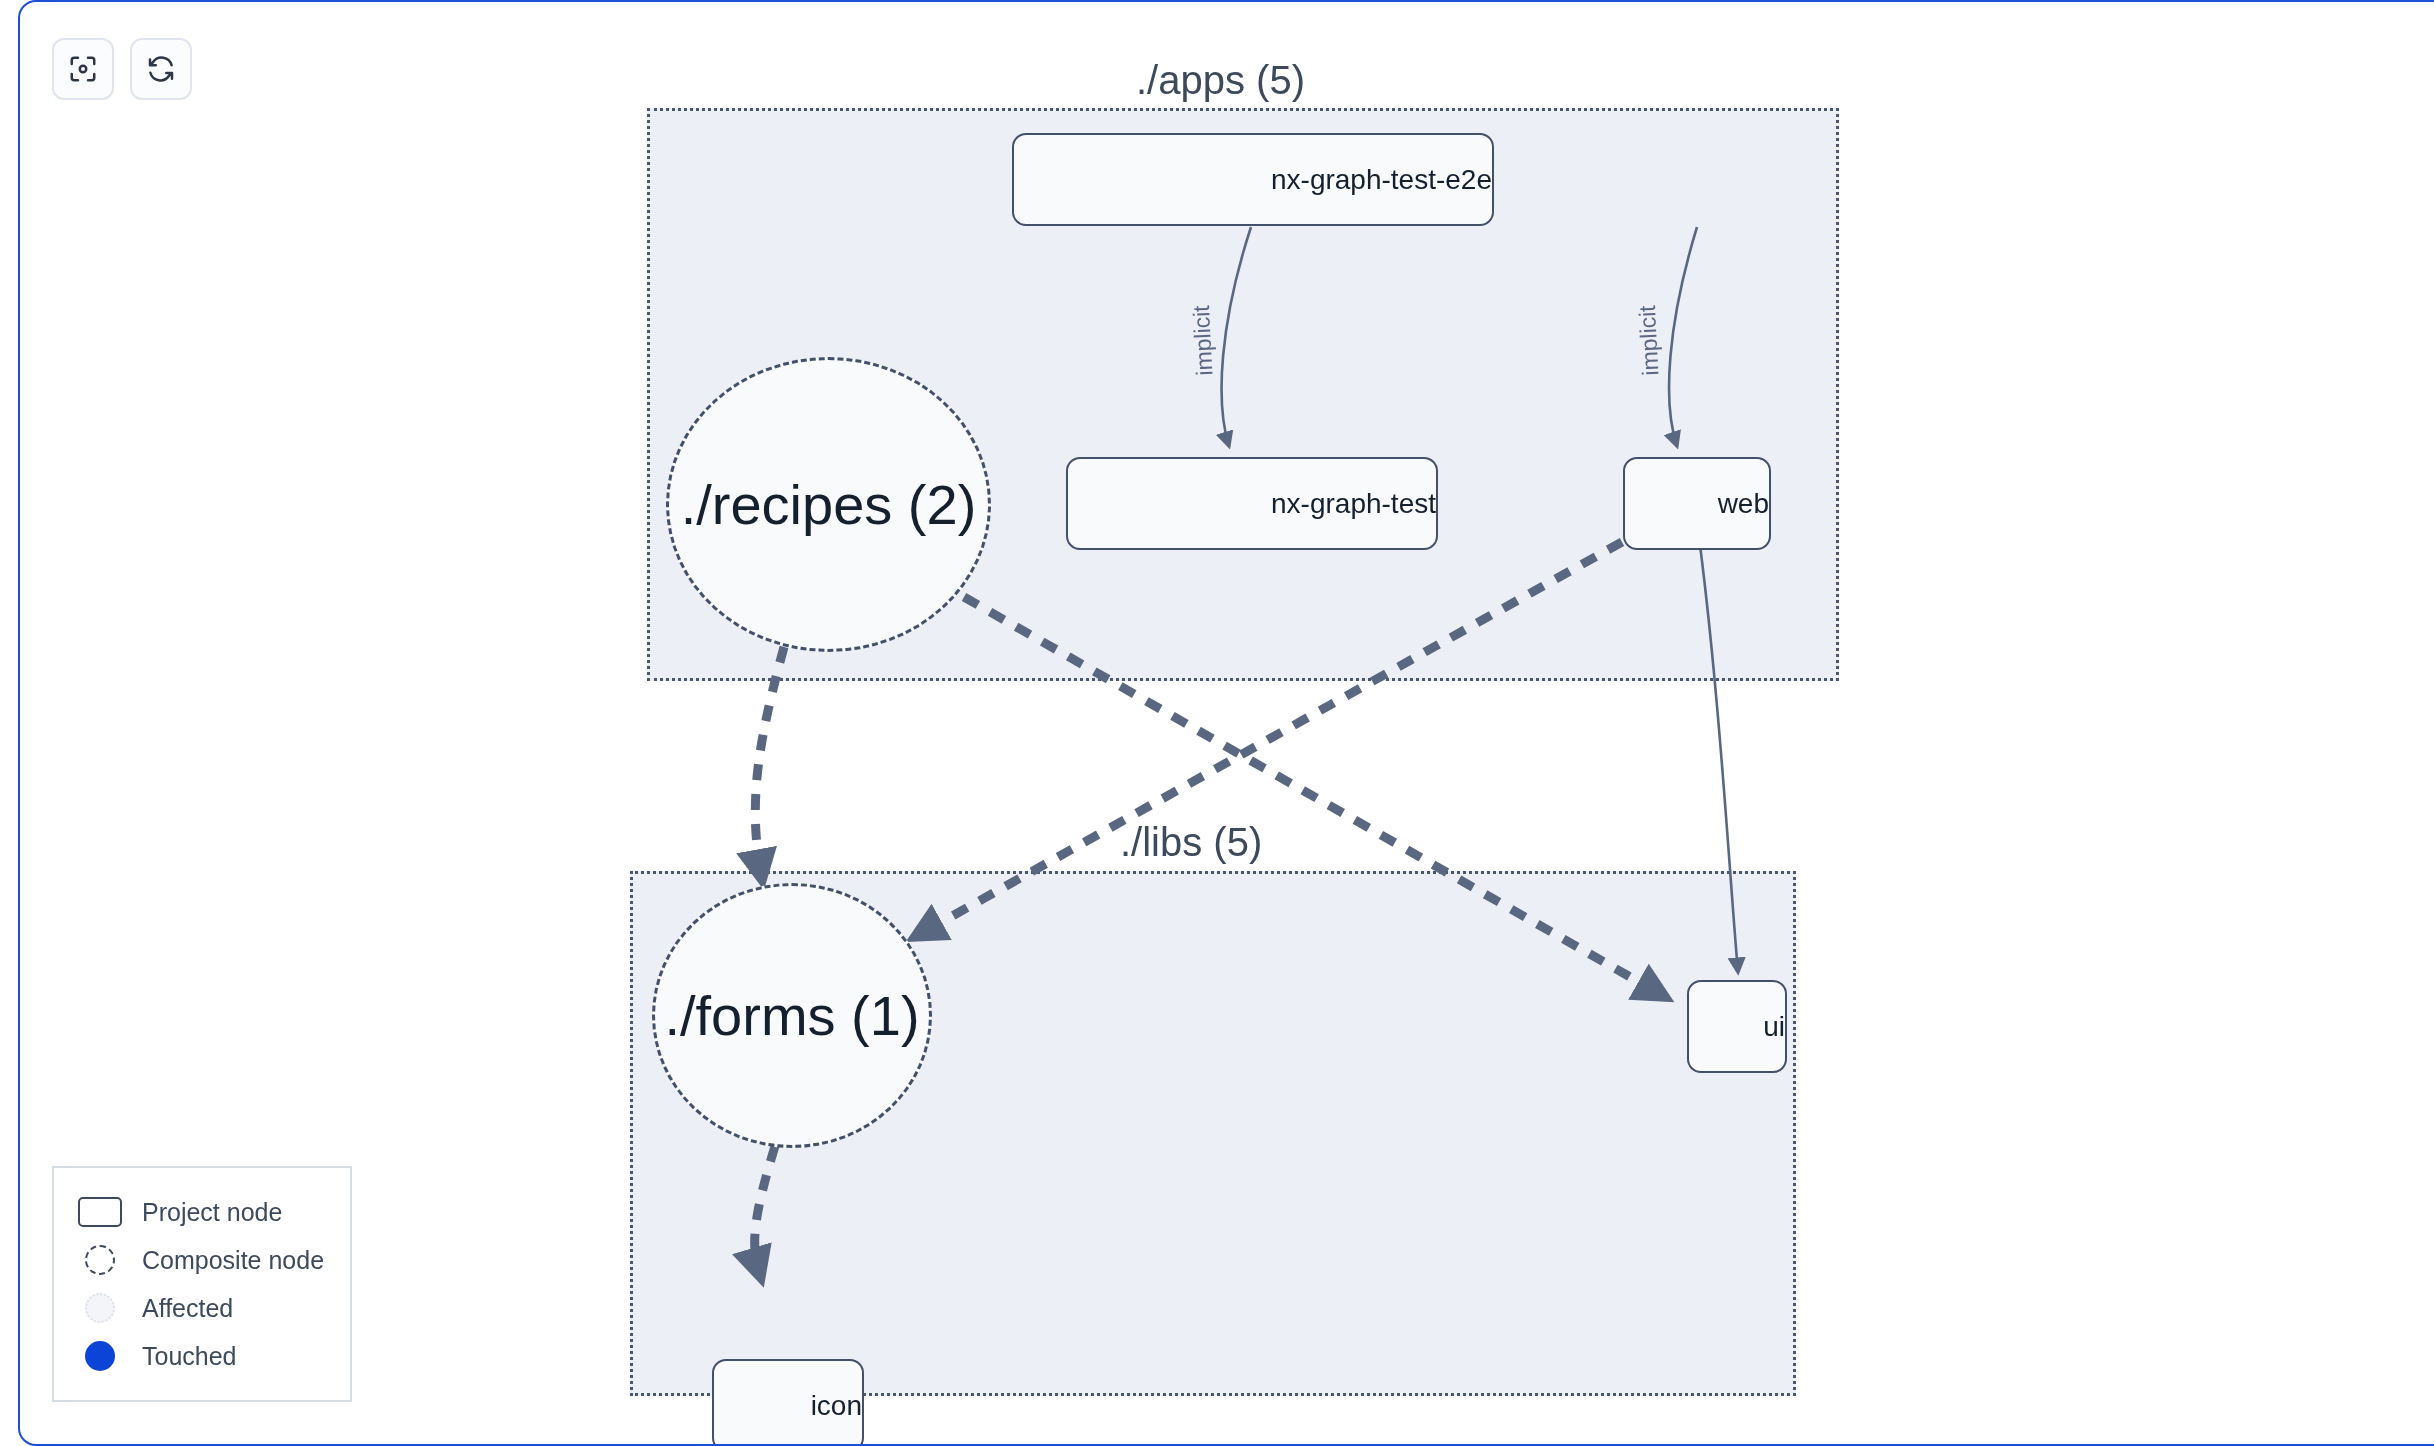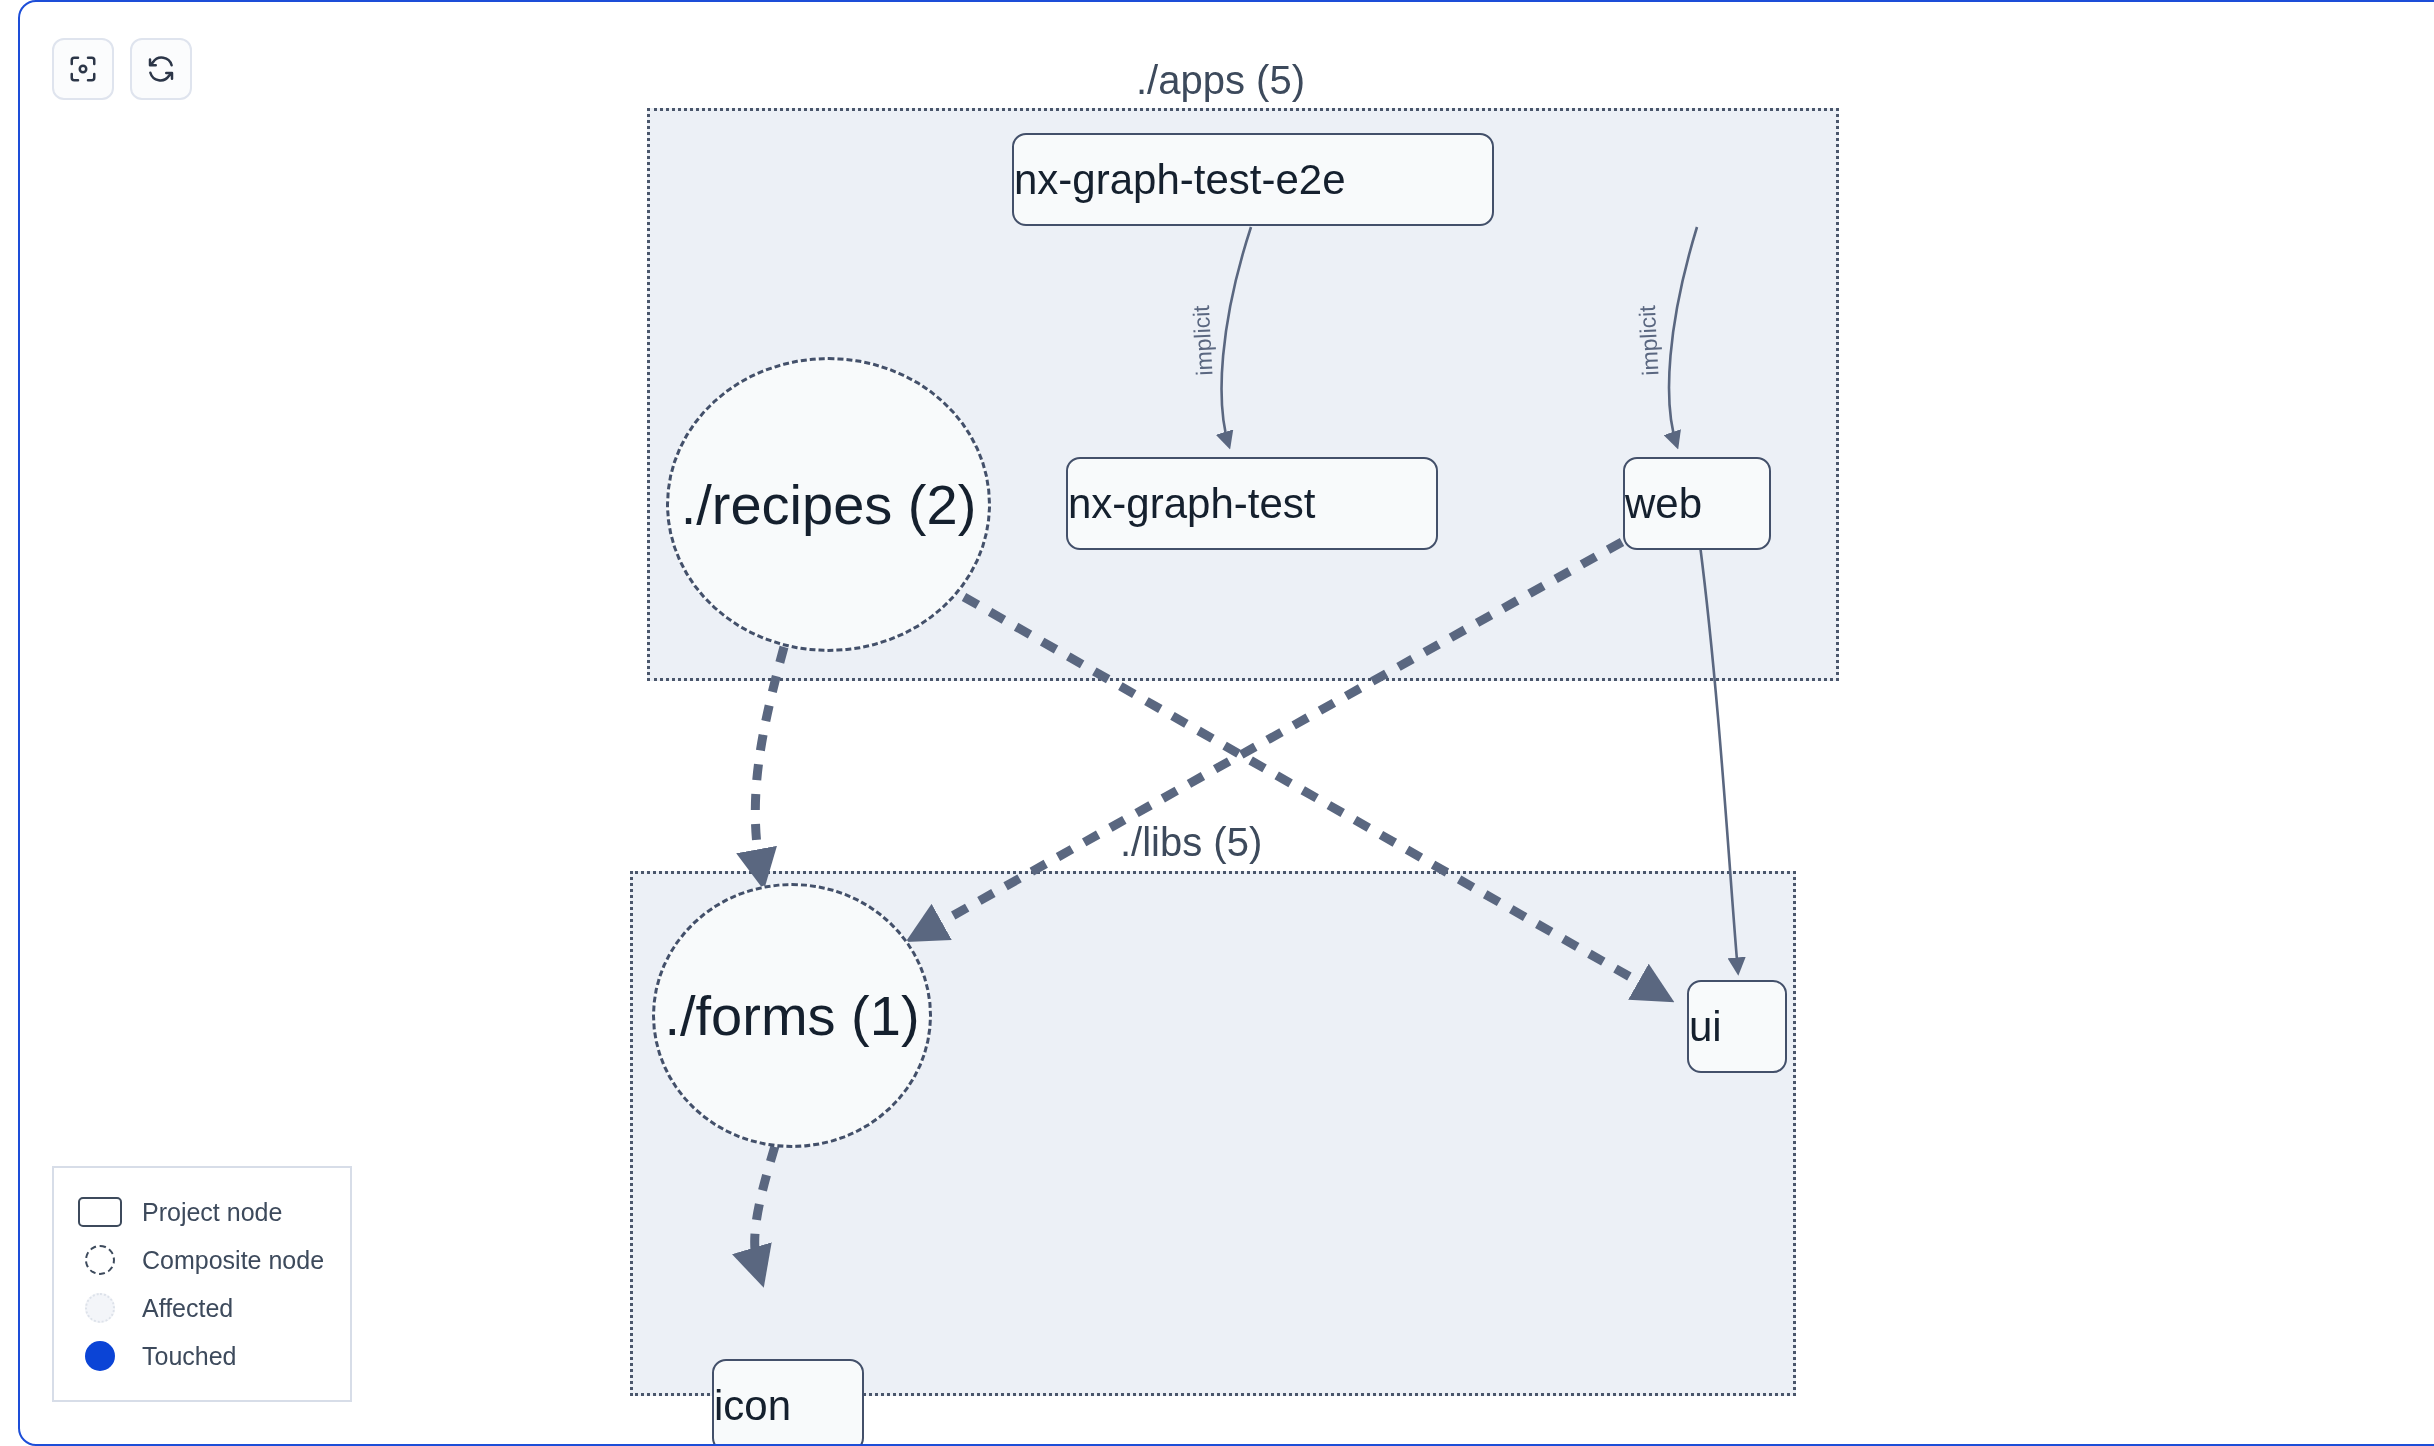--- a/index.html
+++ b/index.html
@@ -73,23 +73,23 @@
   }
 
   
   .proj-node {
     position: absolute;
     background: #f8fafb;
     border: 2.5px solid #43506a;
     border-radius: 14px;
     display: flex;
     align-items: center;
-    justify-content: flex-start;
+    justify-content: flex-end;
     color: #15202e;
-    font-size: 42px;
+    font-size: 28px;
     white-space: nowrap;
     z-index: 25;
     cursor: pointer;
   }
 
   
   .comp-node {
     position: absolute;
     background: #f8fafb;
     border: 3px dashed #43506a;

